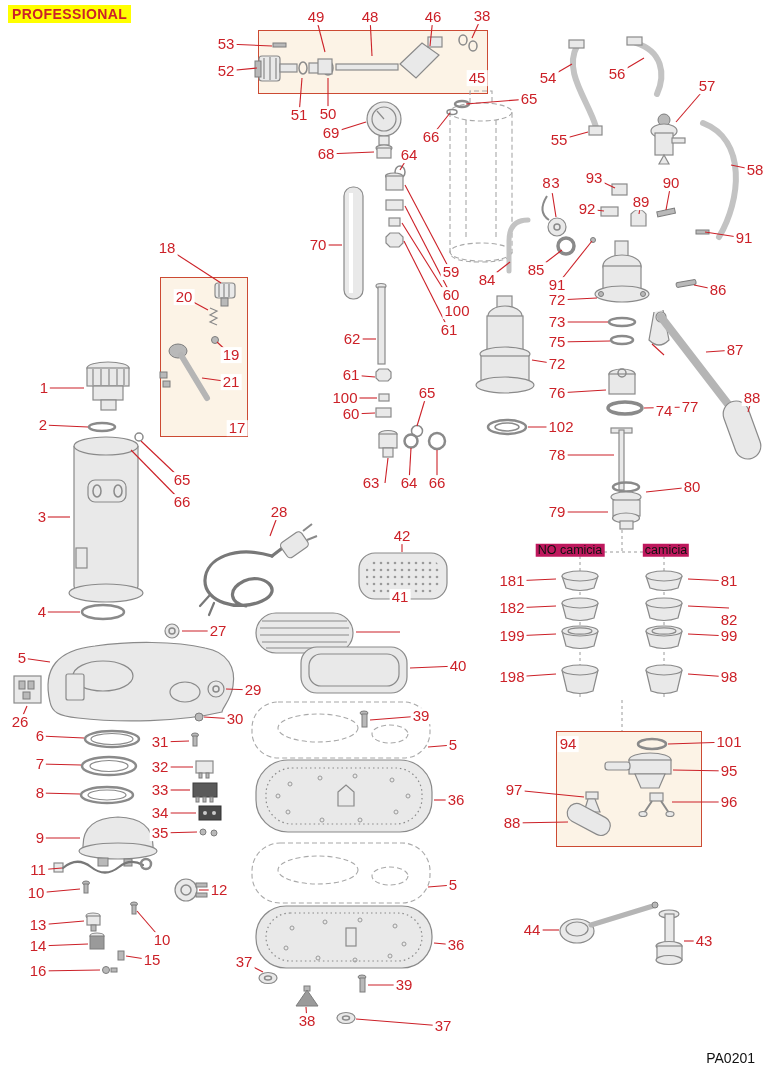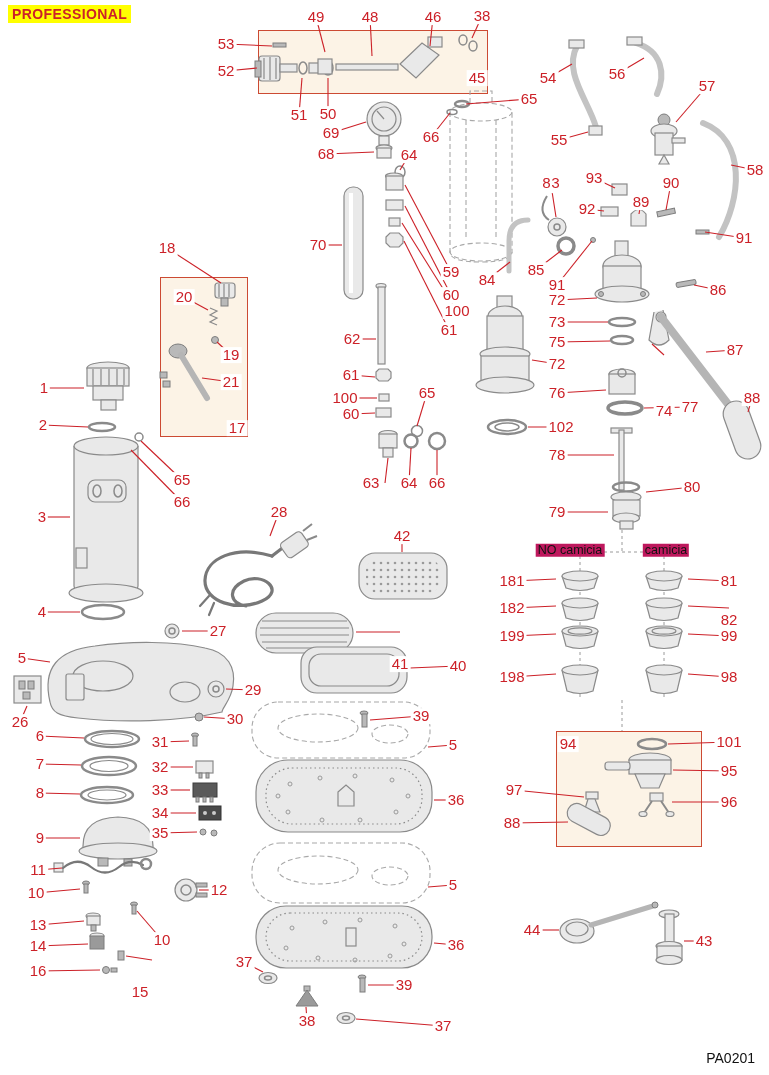--- a/index.html
+++ b/index.html
@@ -613,21 +613,21 @@
       <span class="callout" style="left: 237px; top: 428px;">17</span>
       <span class="callout" style="left: 44px; top: 388px;">1</span>
       <span class="callout" style="left: 43px; top: 425px;">2</span>
       <span class="callout" style="left: 182px; top: 480px;">65</span>
       <span class="callout" style="left: 182px; top: 502px;">66</span>
       <span class="callout" style="left: 42px; top: 517px;">3</span>
       <span class="callout" style="left: 42px; top: 612px;">4</span>
       <span class="callout" style="left: 279px; top: 512px;">28</span>
       <span class="callout" style="left: 218px; top: 631px;">27</span>
       <span class="callout" style="left: 402px; top: 536px;">42</span>
-      <span class="callout" style="left: 400px; top: 664px;">41</span>
+      <span class="callout" style="left: 400px; top: 597px;">41</span>
       <span class="callout" style="left: 22px; top: 658px;">5</span>
       <span class="callout" style="left: 458px; top: 666px;">40</span>
       <span class="callout" style="left: 20px; top: 722px;">26</span>
       <span class="callout" style="left: 253px; top: 690px; text-align: center;">29</span>
       <span class="callout" style="left: 235px; top: 719px;">30</span>
       <span class="callout" style="left: 40px; top: 736px;">6</span>
       <span class="callout" style="left: 160px; top: 742px;">31</span>
       <span class="callout" style="left: 421px; top: 716px;">39</span>
       <span class="callout" style="left: 453px; top: 745px;">5</span>
       <span class="callout" style="left: 40px; top: 764px;">7</span>
@@ -643,21 +643,21 @@
       <span class="callout" style="left: 729px; top: 771px;">95</span>
       <span class="callout" style="left: 514px; top: 790px;">97</span>
       <span class="callout" style="left: 729px; top: 802px;">96</span>
       <span class="callout" style="left: 512px; top: 823px;">88</span>
       <span class="callout" style="left: 38px; top: 870px;">11</span>
       <span class="callout" style="left: 36px; top: 893px;">10</span>
       <span class="callout" style="left: 219px; top: 890px;">12</span>
       <span class="callout" style="left: 38px; top: 925px;">13</span>
       <span class="callout" style="left: 162px; top: 940px;">10</span>
       <span class="callout" style="left: 38px; top: 946px;">14</span>
-      <span class="callout" style="left: 140px; top: 960px; margin-top: 32px;">15</span>
+      <span class="callout" style="left: 152px; top: 960px;">15</span>
       <span class="callout" style="left: 38px; top: 971px;">16</span>
       <span class="callout" style="left: 453px; top: 885px;">5</span>
       <span class="callout" style="left: 456px; top: 945px;">36</span>
       <span class="callout" style="left: 244px; top: 962px;">37</span>
       <span class="callout" style="left: 307px; top: 1021px;">38</span>
       <span class="callout" style="left: 404px; top: 985px;">39</span>
       <span class="callout" style="left: 443px; top: 1026px;">37</span>
       <span class="callout" style="left: 532px; top: 930px;">44</span>
       <span class="callout" style="left: 704px; top: 941px;">43</span>
       <span class="callout" style="left: 512px; top: 581px;">181</span>

